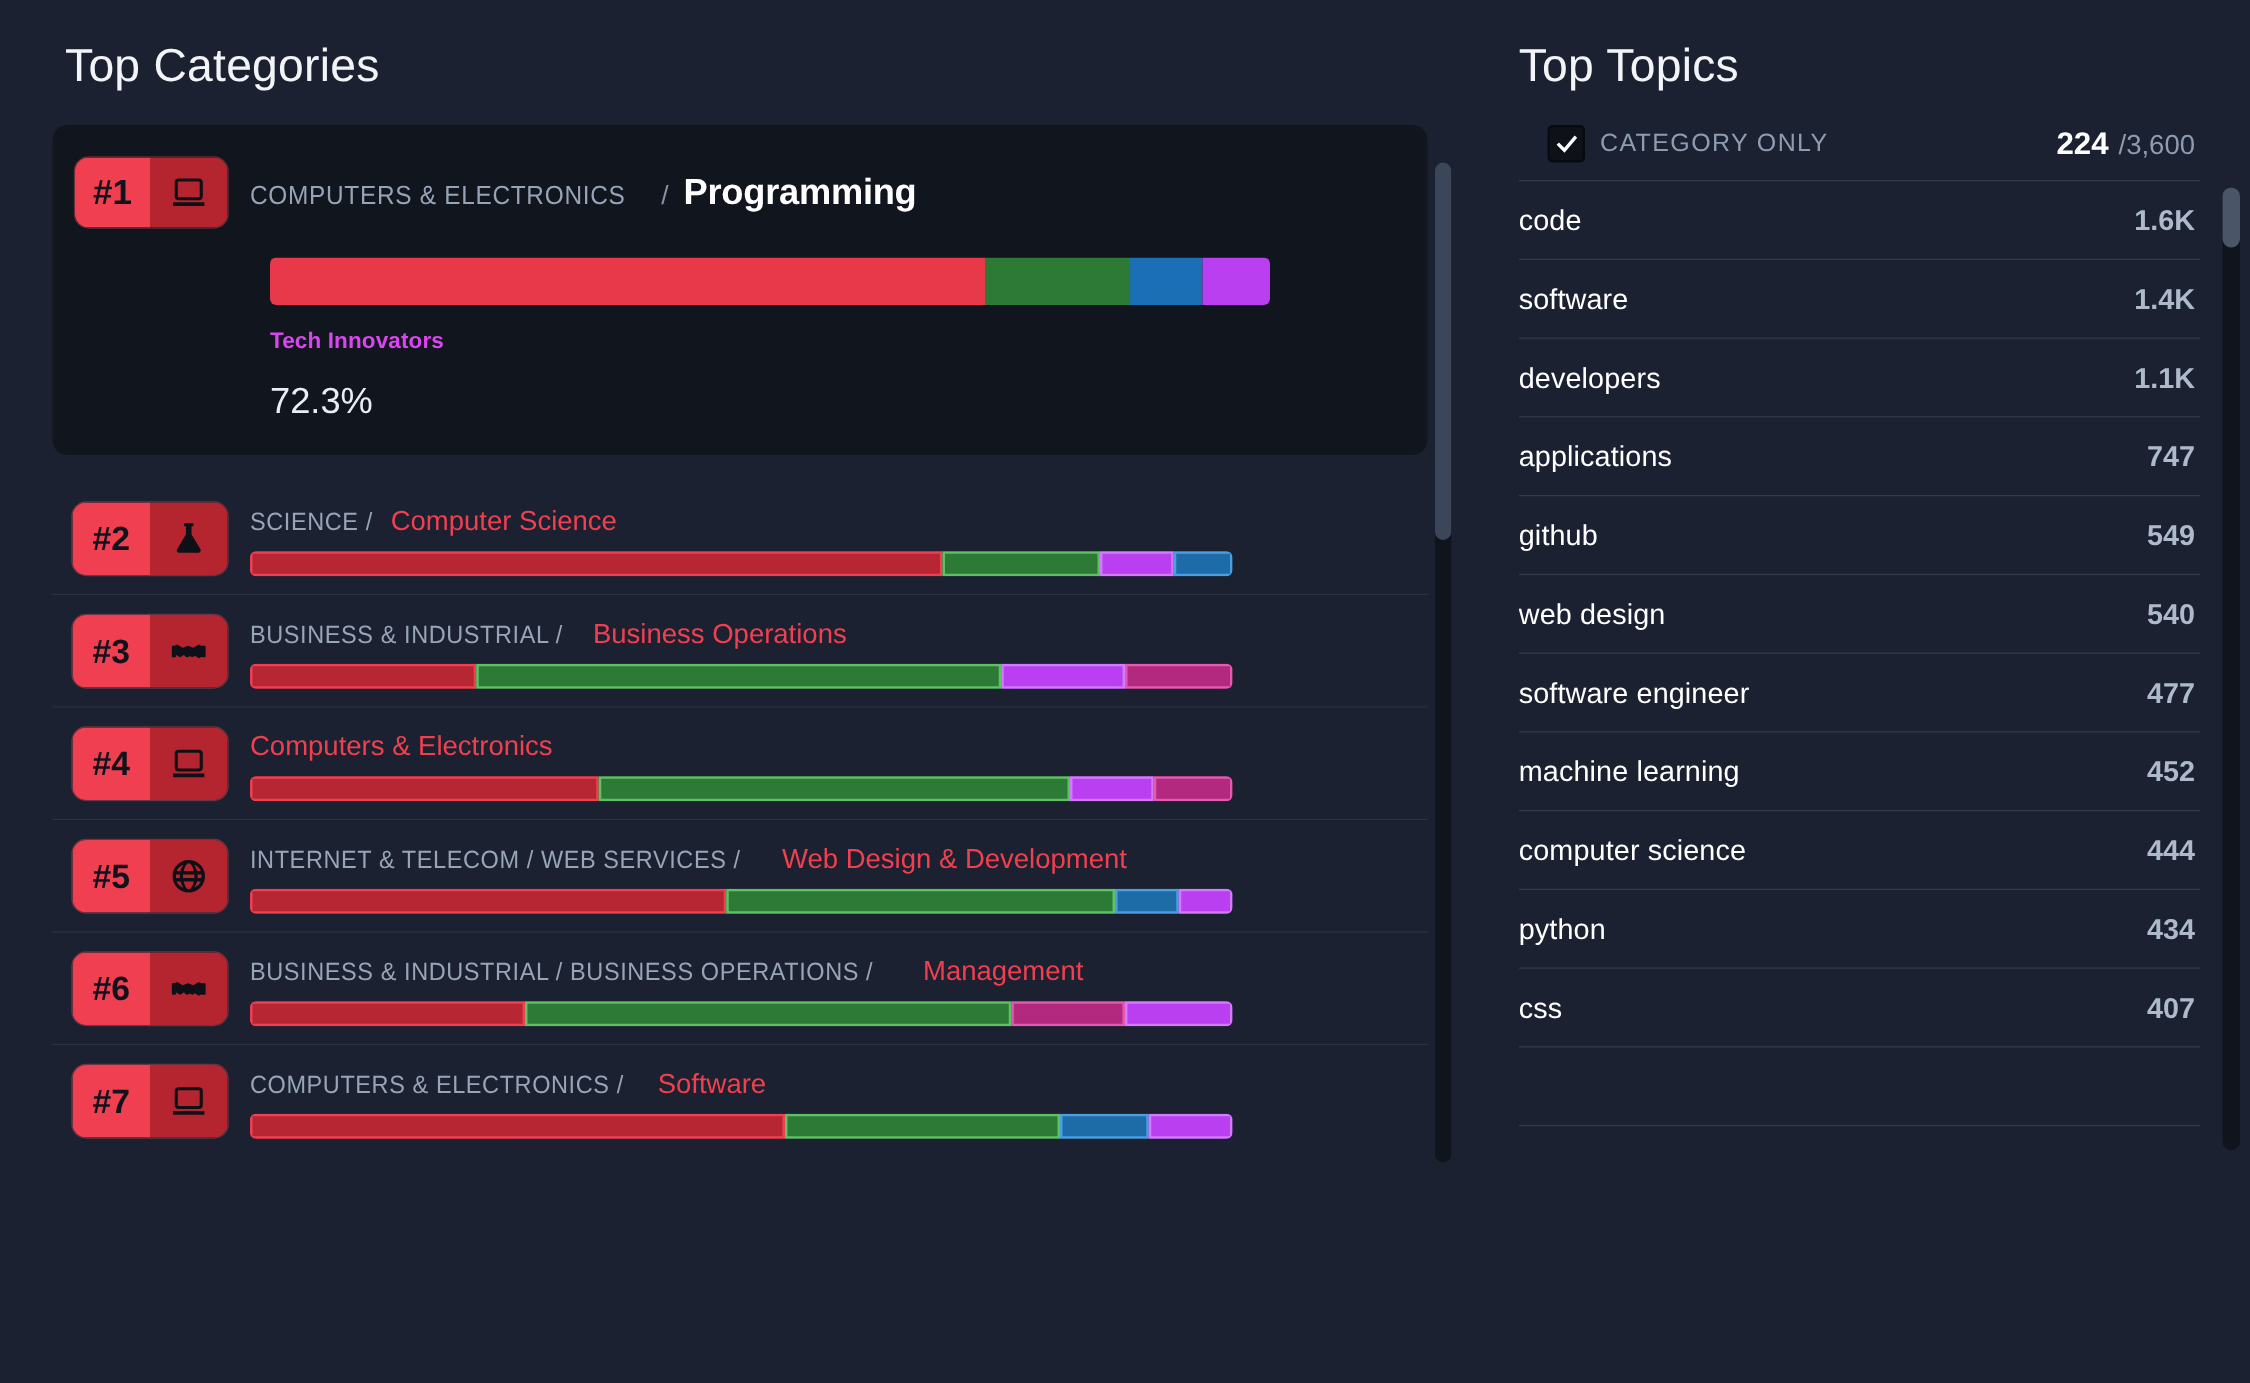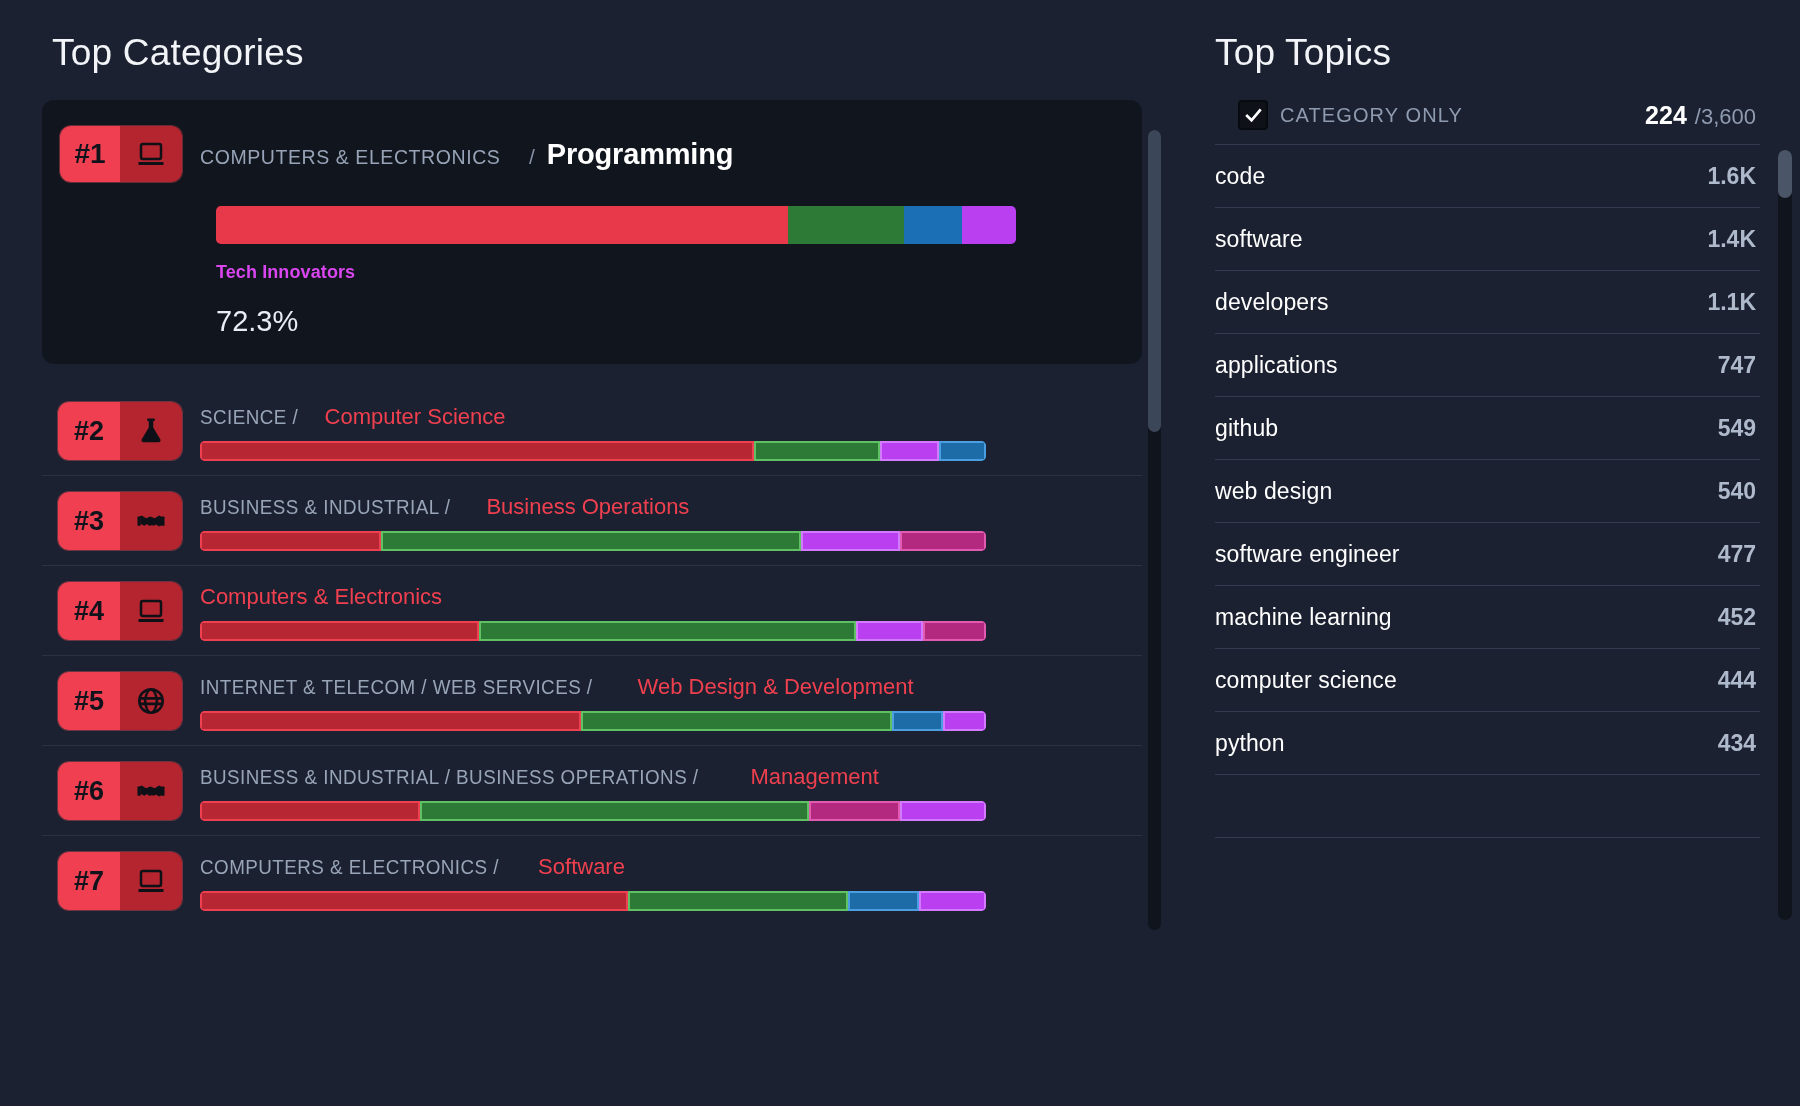--- a/index.html
+++ b/index.html
@@ -110,21 +110,21 @@
   }
   
   .cat-row{
     display:flex;align-items:flex-start;
     padding:16px 0 14px 16px;
     border-bottom:1px solid #2a3245;
     width:1100px;box-sizing:border-box;
   }
   .cat-row:last-child{border-bottom:none;}
   .row-body{margin-left:18px;padding-top:2px;}
-  .row-title{white-space:nowrap;display:flex;align-items:baseline;gap:12px;}
+  .row-title{white-space:nowrap;display:flex;align-items:baseline;}
   .row-crumb{
     color:#98a4b7;font-size:20px;letter-spacing:0.5px;
     font-family:"Liberation Sans Narrow","Liberation Sans",sans-serif;
     transform:scaleX(0.94);transform-origin:left center;
   }
   .row-leaf{
     color:#f0404f;font-size:22px;
     font-family:"Liberation Sans Narrow","Liberation Sans",sans-serif;
     margin-left:8px;
   }
@@ -444,20 +444,24 @@
           </div>
           <div class="topic-row">
             <span class="topic-name">computer science</span>
             <span class="topic-val">444</span>
           </div>
           <div class="topic-row">
             <span class="topic-name">python</span>
             <span class="topic-val">434</span>
           </div>
           <div class="topic-row">
+            <span class="topic-name">css</span>
+            <span class="topic-val">407</span>
+          </div>
+          <div class="topic-row">
             <span class="topic-name"></span>
             <span class="topic-val"></span>
           </div>
         </div>
     </div>
 
     <div class="right-scroll">
       <div class="thumb"></div>
     </div>
   </div>

